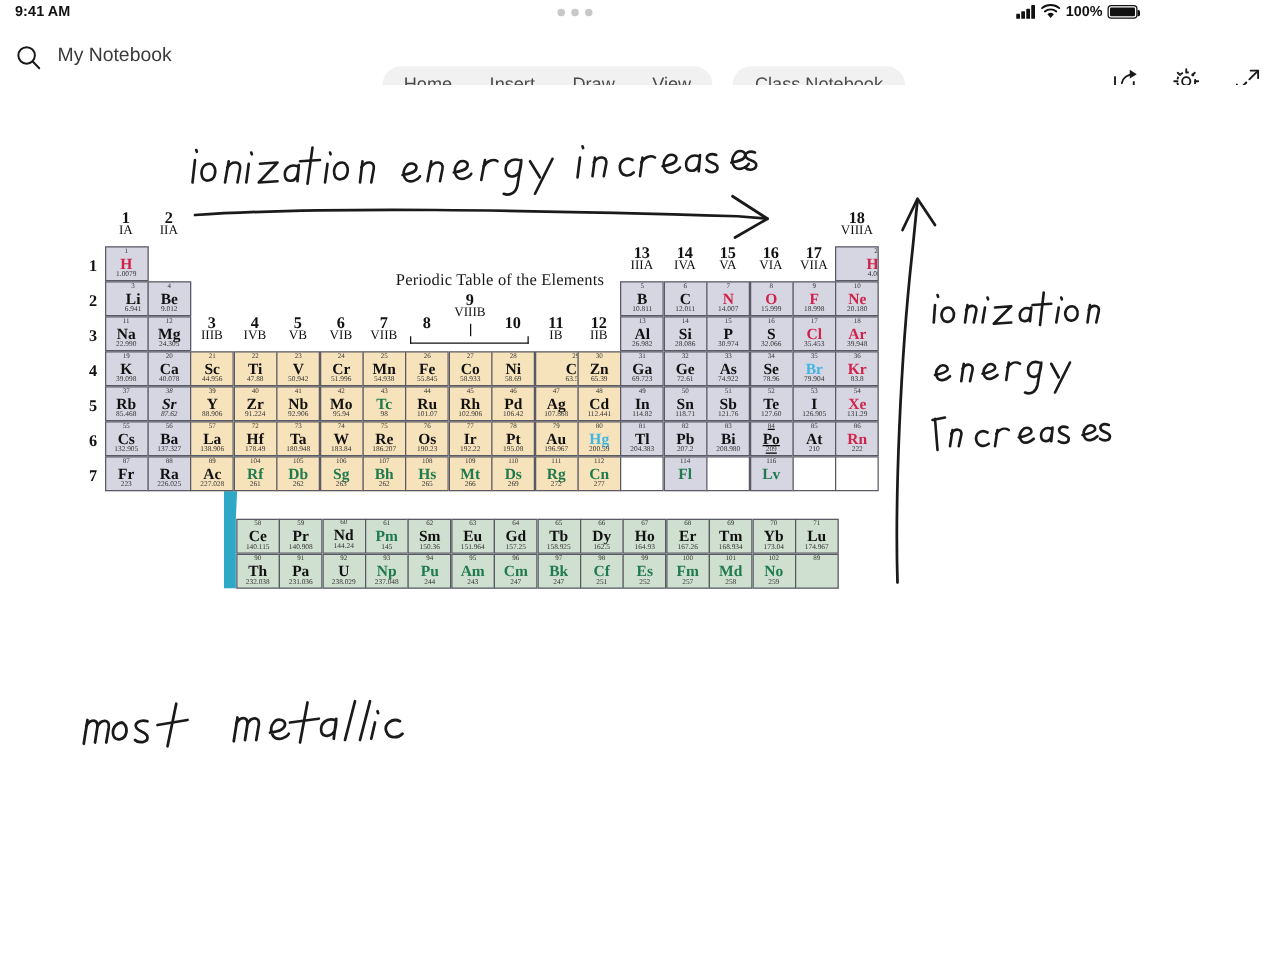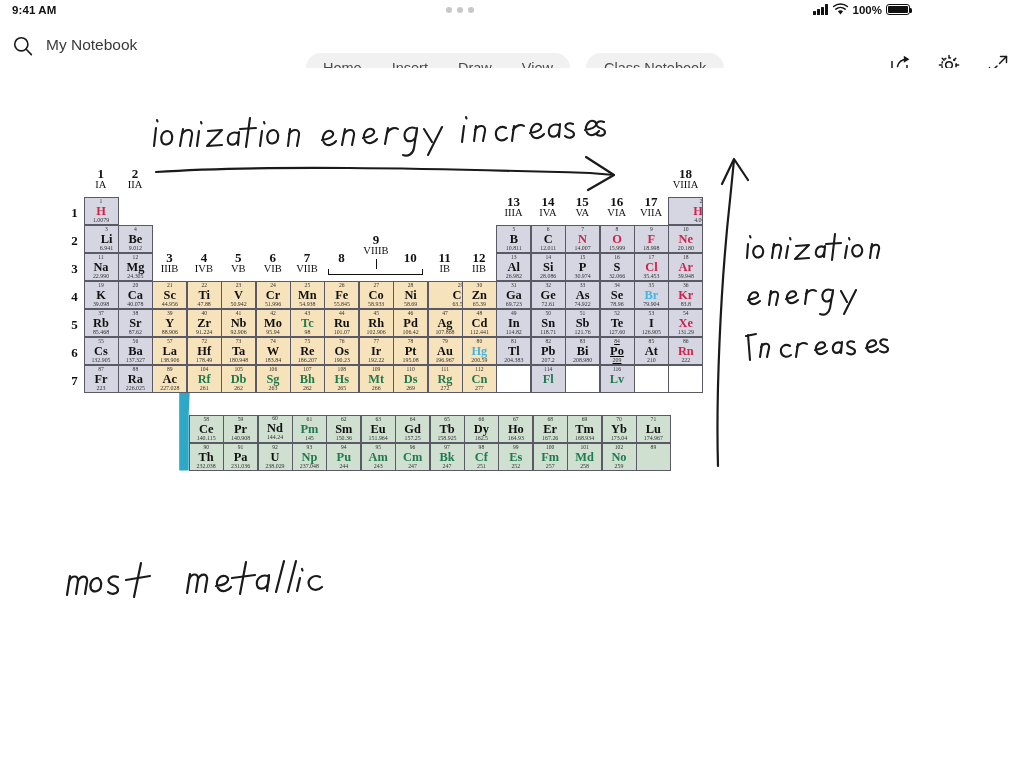--- a/index.html
+++ b/index.html
@@ -207,20 +207,21 @@
 
 <div id="back-button">
   <svg width="13" height="17" viewBox="0 0 13 17">
     <path d="M9 2 L3.2 8.5 L9 15" stroke="#7719aa" stroke-width="1.8" fill="none" stroke-linecap="round" stroke-linejoin="round"></path>
   </svg>
 </div>
 
 <div id="canvas"></div>
 
 <div id="ptable-wrap">
+  <div class="pt-title">Periodic Table of the Elements</div>
   <div id="grp-holder">
       <div class="grp" style="left: 11.5px; width: 38.4px; top: 6.5px;">
         <span class="n">1</span>
         <span class="r">IA</span>
       </div>
       <div class="grp" style="left: 45.9px; width: 38.4px; top: 6.5px;">
         <span class="n">2</span>
         <span class="r">IIA</span>
       </div>
       <div class="grp" style="left: 80.3px; width: 38.4px; top: 90.5px;">
@@ -478,21 +479,21 @@
       <div class="cell bg-s" style="left: 598.3px; top: 120.5px;">
         <span class="z">36</span>
         <span class="sym c-red">Kr</span>
         <span class="mass">83.8</span>
       </div>
       <div class="cell bg-s" style="left: 13.5px; top: 148.5px;">
         <span class="z">37</span>
         <span class="sym ">Rb</span>
         <span class="mass">85.468</span>
       </div>
-      <div class="cell bg-s" style="left: 47.9px; top: 148.5px;">
+      <div class="cell bg-s" style="left: 47.9px; top: 148.5px; font-style: italic;">
         <span class="z">38</span>
         <span class="sym ">Sr</span>
         <span class="mass">87.62</span>
       </div>
       <div class="cell bg-d" style="left: 82.3px; top: 148.5px;">
         <span class="z">39</span>
         <span class="sym ">Y</span>
         <span class="mass">88.906</span>
       </div>
       <div class="cell bg-d" style="left: 116.7px; top: 148.5px;">

